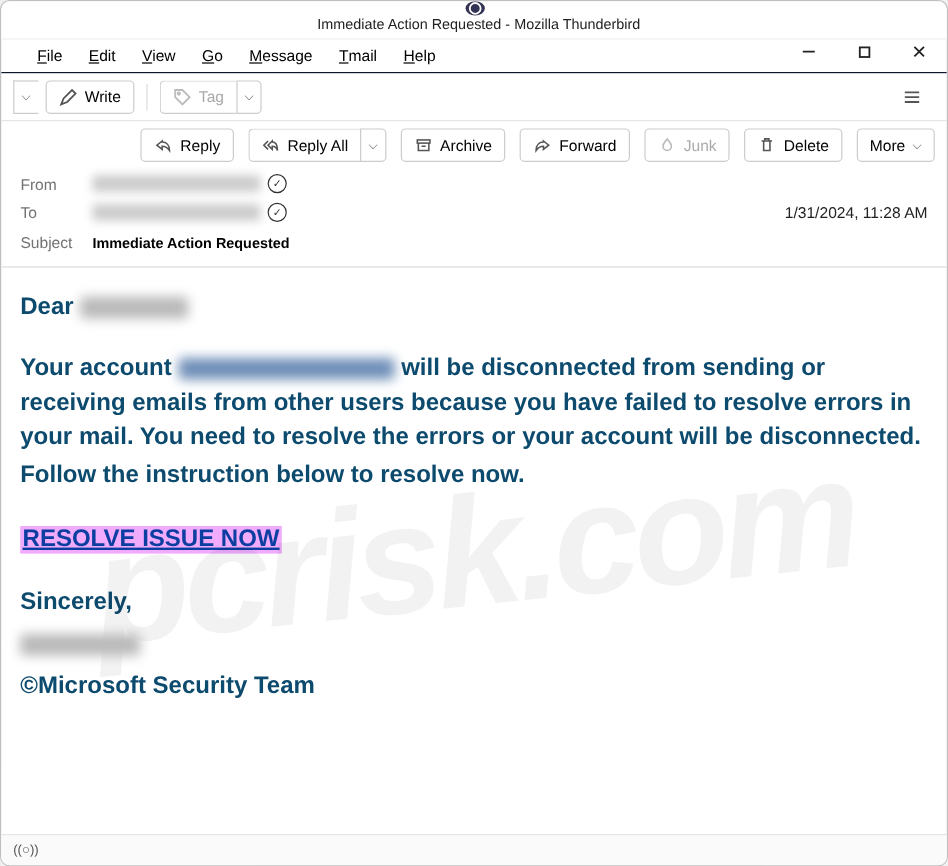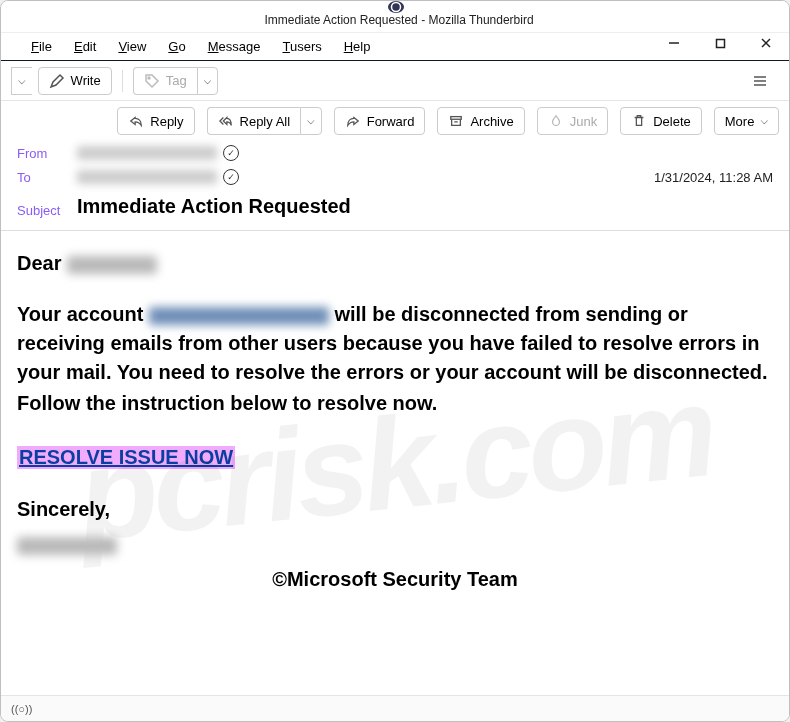--- a/index.html
+++ b/index.html
@@ -79,52 +79,52 @@
     gap: 12px;
     margin-left: 24px;
   }
   .msg-toolbar .tbtn { border:1px solid #ccc; height:28px; }
   .btn-group { display:flex; }
   .btn-group .tbtn:first-child { border-top-right-radius:0; border-bottom-right-radius:0; border-right:none;}
   .btn-group .tbtn:last-child  { border-top-left-radius:0; border-bottom-left-radius:0; padding:0 6px;}
   
   .msg-header { padding: 0 16px; }
   .hrow { display:flex; align-items:center; padding: 4px 0; font-size:13px; }
-  .hlabel { width:60px; color:#8b5cf6; }
+  .hlabel { width:60px; color:#737373; }
   .blur {
     display:inline-block;
     height:14px;
     border-radius:2px;
     background:#ccc;
     filter: blur(4px);
   }
   .blur.med{width:140px;}
   .verify { margin-left:6px; display:inline-flex; align-items:center; justify-content:center; width:16px; height:16px; border:1.5px solid #333; border-radius:50%; font-size:9px; color:#333;}
   .date { margin-left:auto; color:#222; }
   .subject-line { display:flex; align-items:flex-end; padding:6px 0 10px; }
-  .subject-value { font-weight:bold; font-size:20px;}
+  .subject-value { font-weight:bold; font-size:12px;}
   .divider { height:1px; background:#ddd; margin: 2px -16px 0;}
   
   .msg-body {
     padding: 18px 16px 10px 16px;
     flex:1;
     overflow:auto;
     position:relative;
   }
-  .msg-body p { font-size:20px; color:#000000; font-weight:700; line-height:1.45; margin-bottom:6px;}
+  .msg-body p { font-size:20px; color:#0c4a6e; font-weight:700; line-height:1.45; margin-bottom:6px;}
   .msg-body .greet { margin-bottom:22px; }
   .msg-body .para { margin-bottom:2px; }
   .msg-body .follow { margin-top:0; margin-bottom:28px;}
   .resolve-link {
     background:#f0abfc; color:#0b3ea0; text-decoration:underline;
     font-weight:700; font-size:20px; display:inline-block; padding:0 2px;
     margin-bottom:26px;
   }
   .sign { font-size:20px; font-weight:700; }
-  .copy { color:#0b3ea0; font-size:20px; font-weight:700; margin-top:2px;text-align:center;}
+  .copy { color:#0b3ea0; font-size:20px; font-weight:700; margin-top:2px;}
   .blur-inline {
     display:inline-block; vertical-align:middle;
     height:18px; border-radius:3px;
     filter: blur(5px);
   }
   .blur-inline.a { width:90px; background:#b9b9b9;}
   .blur-inline.b { width:180px; background:#6f8fb8;}
   .blur-inline.c { width:100px; background:#b9b9b9;}
   
   .watermark {
@@ -179,21 +179,21 @@
       </div>
     </div>
   </div>
 
   <div class="menubar">
     <span class="m-item"><span class="ul">F</span><span>ile</span></span>
     <span class="m-item"><span class="ul">E</span><span>dit</span></span>
     <span class="m-item"><span class="ul">V</span><span>iew</span></span>
     <span class="m-item"><span class="ul">G</span><span>o</span></span>
     <span class="m-item"><span class="ul">M</span><span>essage</span></span>
-    <span class="m-item"><span class="ul">T</span><span>users</span></span>
+    <span class="m-item"><span class="ul">T</span><span>mail</span></span>
     <span class="m-item"><span class="ul">H</span><span>elp</span></span>
   </div>
 
   <div class="toolbar">
     <div class="btn-group">
       <div class="tbtn bordered">
         <span class="caret">⌵</span>
       </div>
     </div>
     <div class="tbtn bordered">
@@ -250,34 +250,34 @@
         </span>
         <span>Reply All</span>
       </div>
       <div class="tbtn">
           <span class="caret">⌵</span>
         </div>
     </div>
     <div class="tbtn">
       <span class="icon">
         <svg viewBox="0 0 16 16" width="14" height="14">
-            <path d="M9 4l5 4-5 4V9c-3 0-5 1-7 4 0-5 3-8 7-8z"></path>
-          </svg>
-      </span>
-      <span>Forward</span>
-    </div>
-    <div class="tbtn">
-      <span class="icon">
-        <svg viewBox="0 0 16 16" width="14" height="14">
             <rect x="2" y="3" width="12" height="3"></rect>
             <path d="M3 6v7h10V6"></path>
             <line x1="6" y1="9" x2="10" y2="9"></line>
           </svg>
       </span>
       <span>Archive</span>
+    </div>
+    <div class="tbtn">
+      <span class="icon">
+        <svg viewBox="0 0 16 16" width="14" height="14">
+            <path d="M9 4l5 4-5 4V9c-3 0-5 1-7 4 0-5 3-8 7-8z"></path>
+          </svg>
+      </span>
+      <span>Forward</span>
     </div>
     <div class="tbtn" style="color:#aaa;">
       <span class="icon">
         <svg viewBox="0 0 16 16" width="14" height="14" style="stroke:#bbb;">
             <path d="M8 2c2 3 4 4 4 7a4 4 0 01-8 0c0-3 2-4 4-7z"></path>
           </svg>
       </span>
       <span>Junk</span>
     </div>
     <div class="tbtn">

